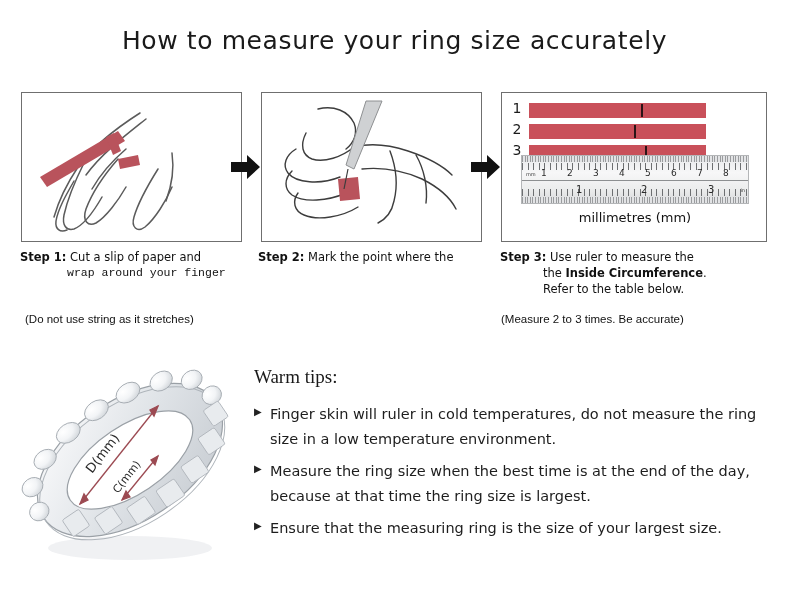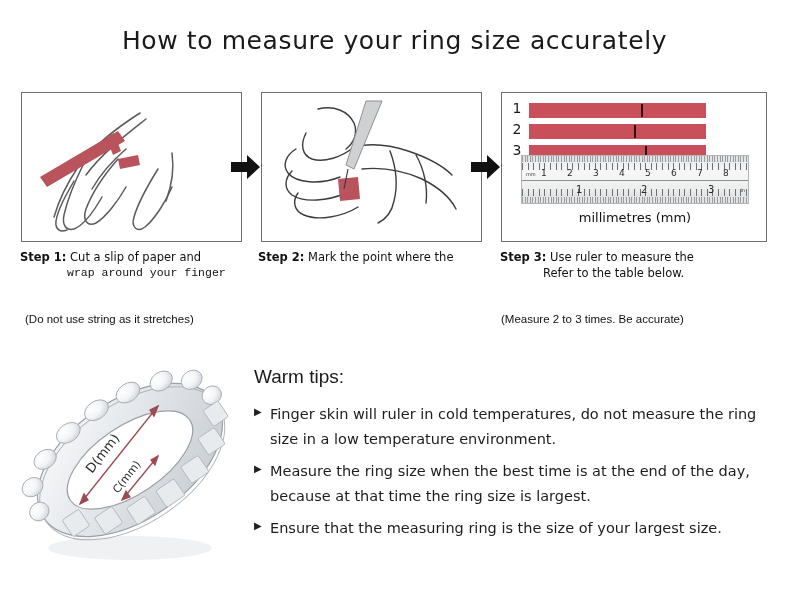--- a/index.html
+++ b/index.html
@@ -192,21 +192,21 @@
   }
 
   
   #tips-block {
     position: absolute;
     left: 254px;
     top: 366px;
     width: 520px;
   }
   #tips-heading {
-    font-family: Liberation Sans, sans-serif;
+    font-family: Liberation Serif, serif;
     font-size: 19px;
     font-weight: 400;
     color: #1a1a1a;
     margin: 0 0 14px 0;
   }
   .tip-item {
     display: flex;
     align-items: flex-start;
     margin-bottom: 7px;
   }
@@ -349,20 +349,21 @@
 <div class="step-note" id="note-1">(Do not use string as it stretches)</div>
 
 <div class="step-caption" id="caption-2">
   <span class="bold">Step 2:</span>
   <span>Mark the point where the</span>
 </div>
 
 <div class="step-caption" id="caption-3">
   <span class="bold">Step 3:</span>
   <span>Use ruler to measure the</span>
+  <span class="cap-l2"><span>the </span><span class="bold">Inside Circumference</span><span>.</span></span>
   <span class="cap-l2">Refer to the table below.</span>
 </div>
 <div class="step-note" id="note-3">(Measure 2 to 3 times. Be accurate)</div>
 
 <div id="ring-figure">
   <svg width="232" height="220" viewBox="0 0 232 220">
     <defs>
       <radialGradient id="gemShine" cx="35%" cy="30%" r="70%">
         <stop offset="0%" stop-color="#ffffff"></stop>
         <stop offset="60%" stop-color="#f2f4f6"></stop>

